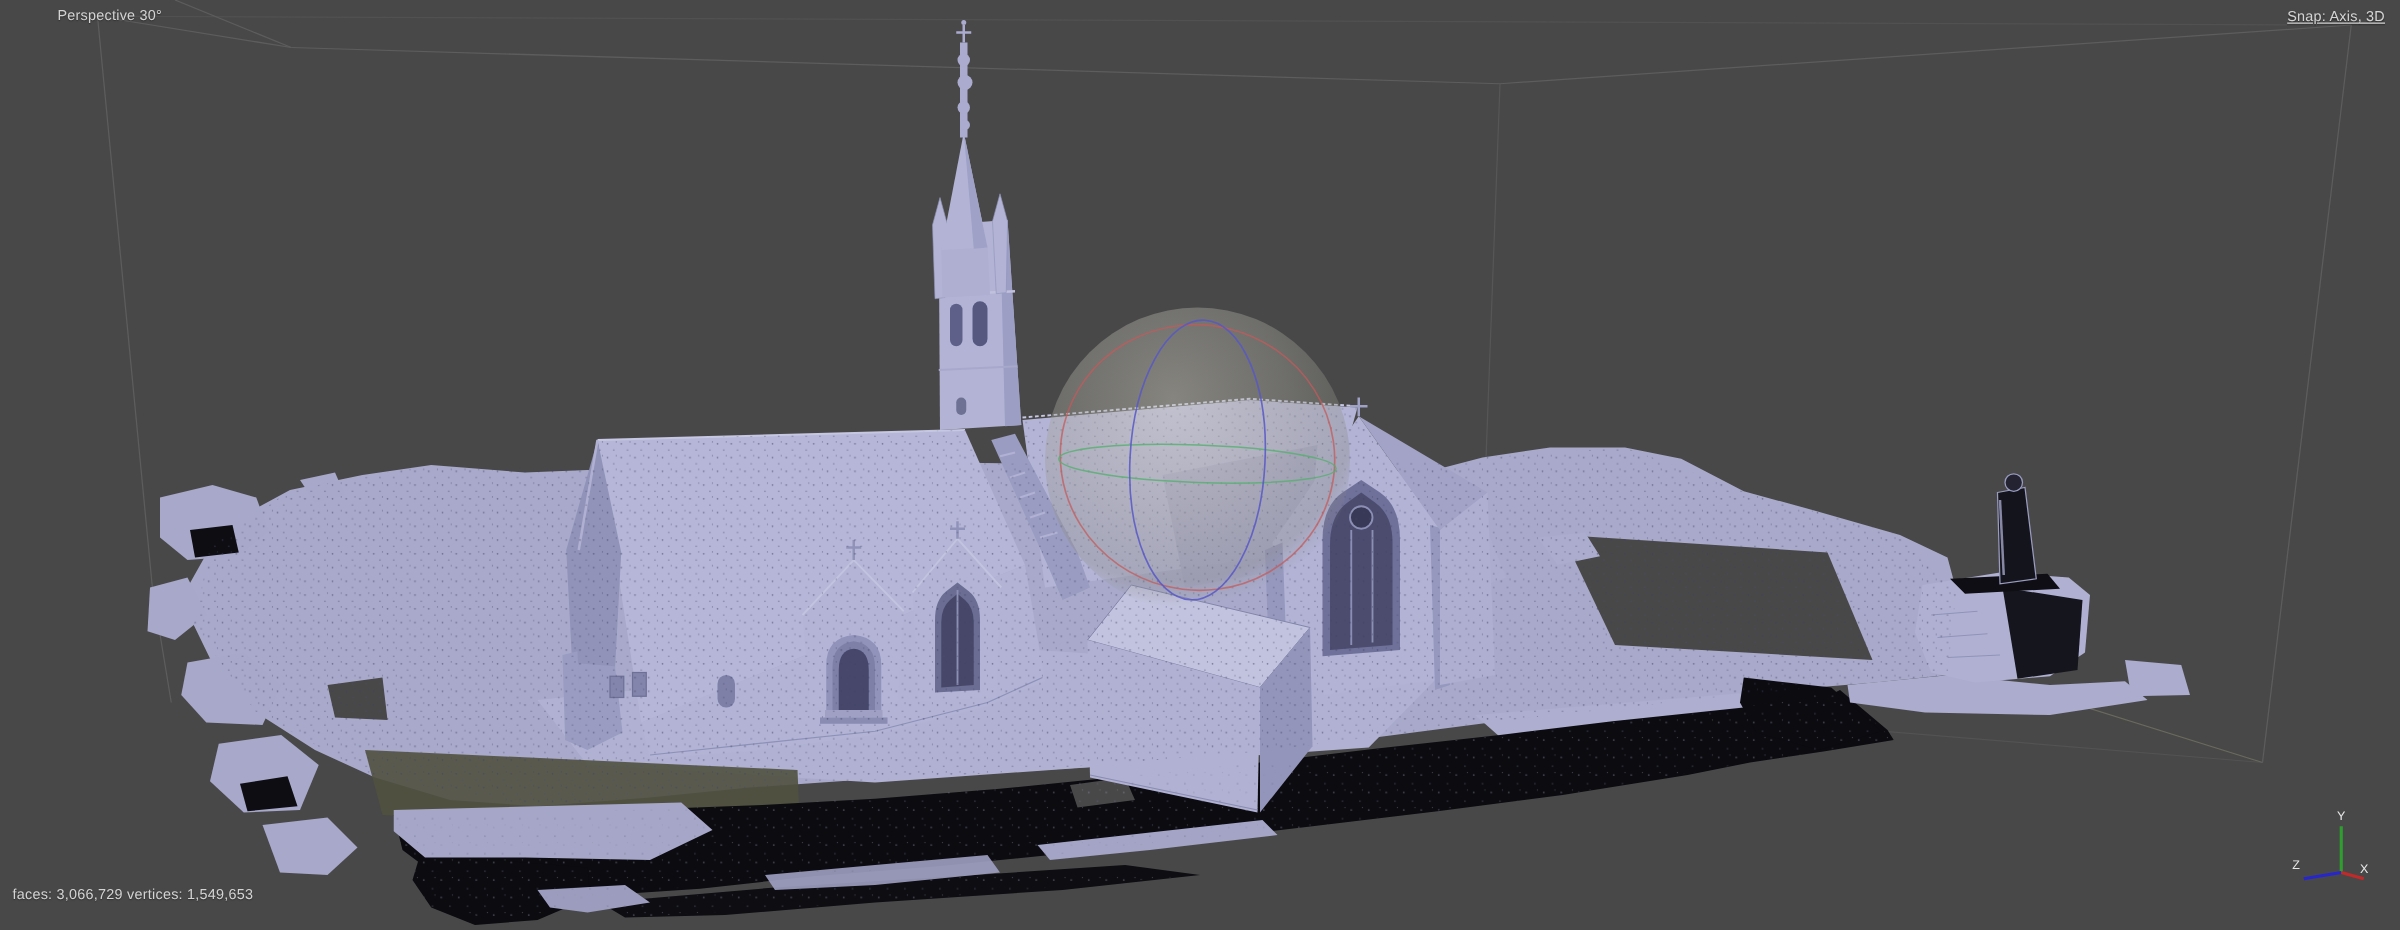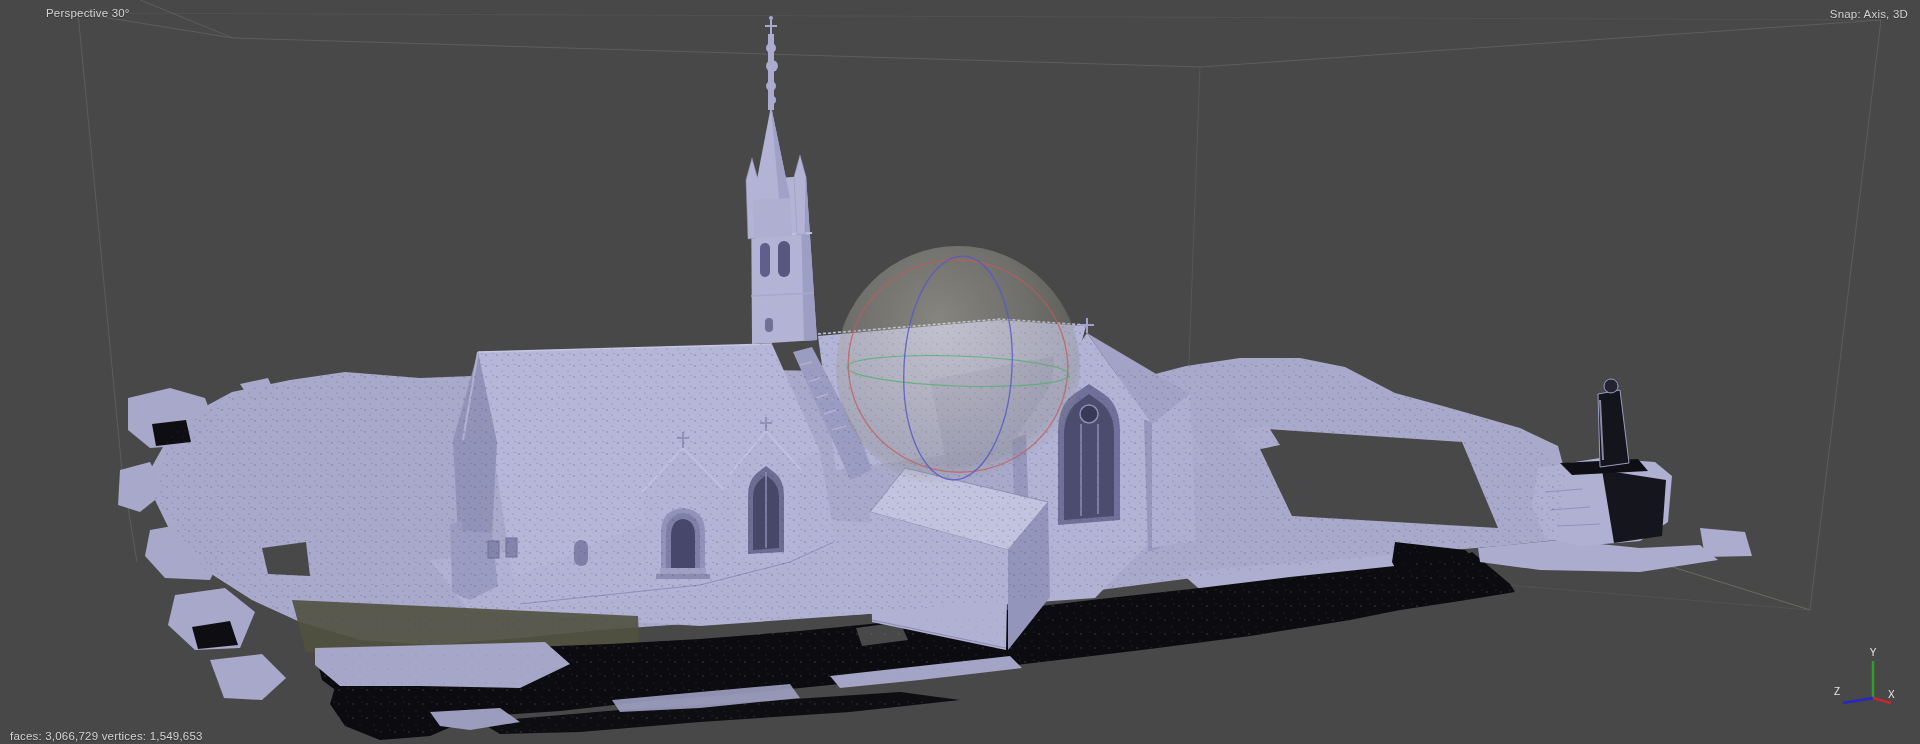--- a/index.html
+++ b/index.html
@@ -14,22 +14,22 @@
   .hud{
     position:absolute;
     color:#d4d4d4;
     font-size:11.5px;
     letter-spacing:.2px;
     text-shadow:0 1px 1px rgba(0,0,0,.35);
     user-select:none;
     white-space:nowrap;
   }
   .hud.tl{left:10px;top:7px;margin-left:36px;}
-  .hud.tr{right:12px;top:8px;}
-  .hud.bl{left:10px;bottom:2px;text-align:right;}
+  .hud.tr{right:12px;top:8px;text-decoration:underline;}
+  .hud.bl{left:10px;bottom:22px;text-align:right;}
 </style>
 </head>
 <body>
 
 <div class="viewport">
 <svg width="1920" height="744" viewBox="0 0 1920 744" xmlns="http://www.w3.org/2000/svg">
   <defs>
     <radialGradient id="sphG" cx="42%" cy="30%" r="68%">
       <stop offset="0%" stop-color="rgb(212,210,198)" stop-opacity="0.44"></stop>
       <stop offset="55%" stop-color="rgb(168,167,158)" stop-opacity="0.40"></stop>

